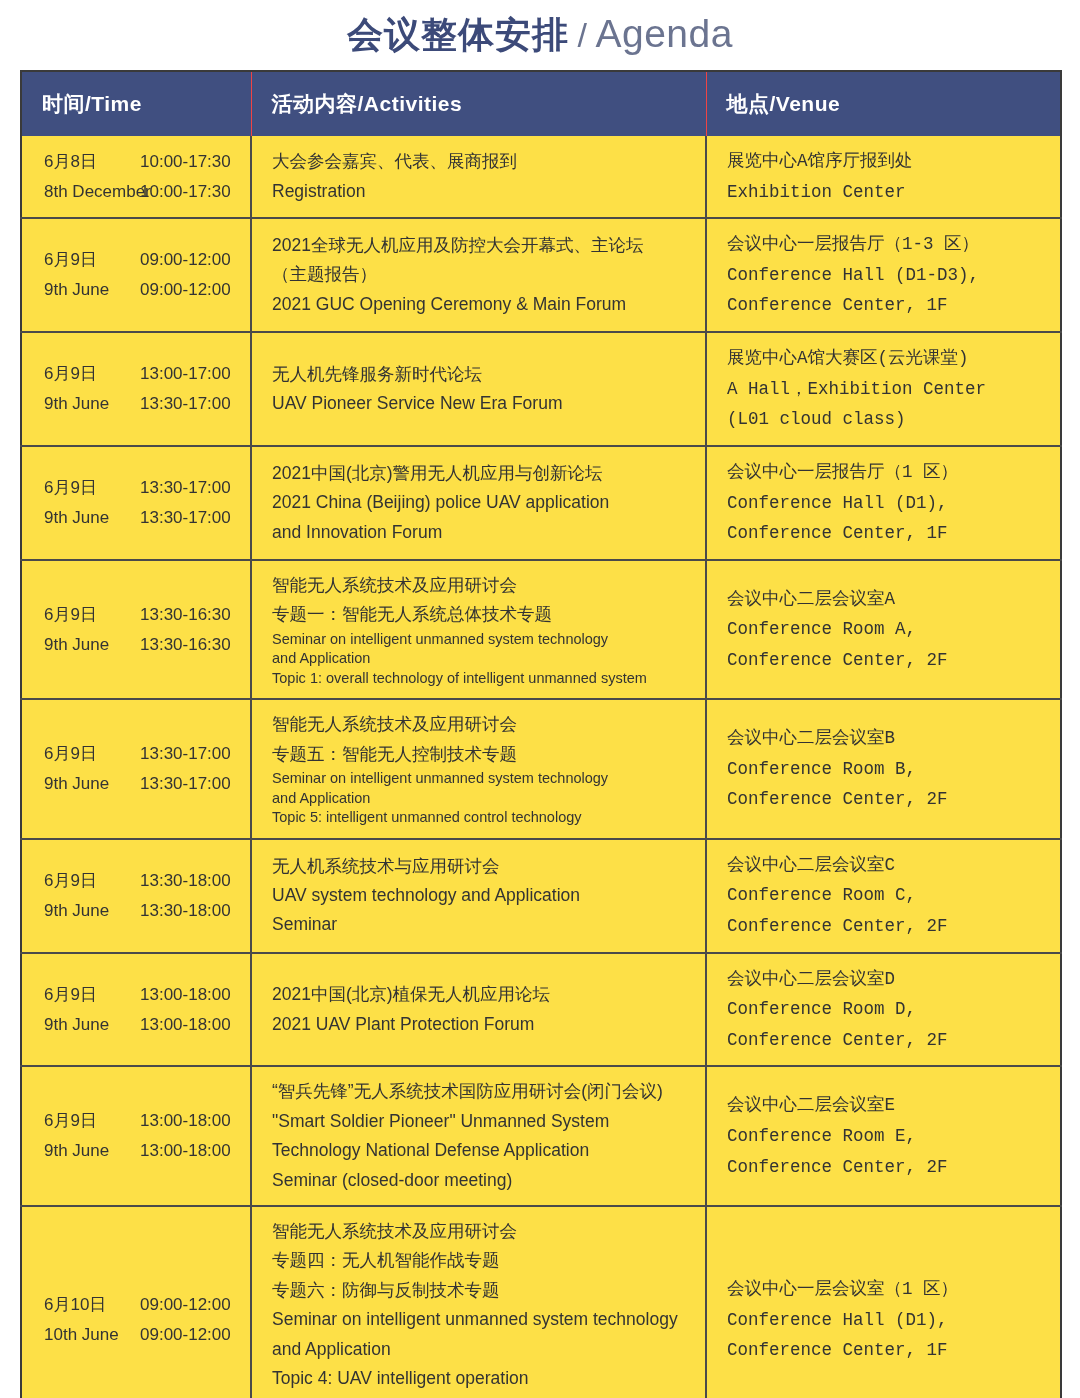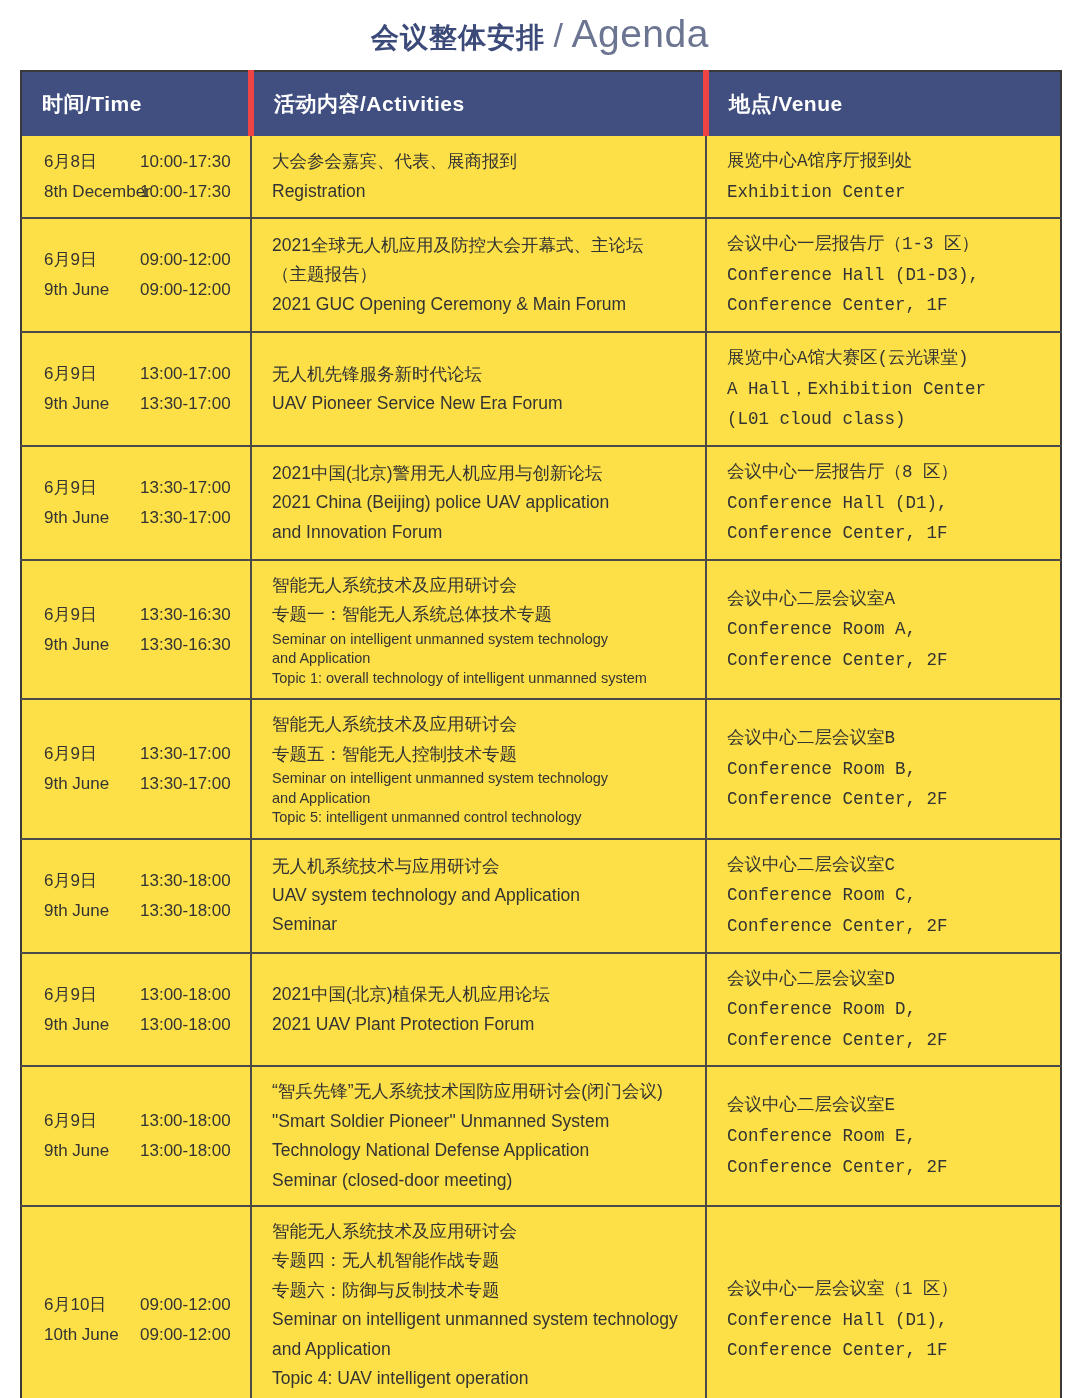--- a/index.html
+++ b/index.html
@@ -24,21 +24,21 @@
 
   
   .title-bar {
     text-align: center;
     padding-top: 13px;
     padding-bottom: 14px;
     line-height: 1.1;
     white-space: nowrap;
   }
   .title-cn {
-    font-size: 28px;
+    font-size: 36px;
     font-weight: bold;
     color: #3c4a79;
     letter-spacing: 1px;
   }
   .title-sep {
     font-size: 34px;
     font-weight: normal;
     color: #6b7490;
     padding: 0 4px;
   }
@@ -61,21 +61,21 @@
   .agenda-table col.c-act    { width: 455px; }
   .agenda-table col.c-venue  { width: 355px; }
 
   .agenda-table thead th {
     background: #404f80;
     color: #ffffff;
     font-size: 21px;
     font-weight: bold;
     text-align: left;
     padding: 18px 0 18px 20px;
-    border-right: 6px solid #ef4444;
+    border-right: 1px solid #ef4444;
     letter-spacing: 0.5px;
     vertical-align: middle;
   }
   .agenda-table thead th:last-child { border-right: none; }
 
   .agenda-table tbody td {
     border-top: 2px solid #4a4a4a;
     border-right: 2px solid #4a4a4a;
     vertical-align: middle;
     padding: 10px 0 10px 20px;
@@ -208,21 +208,21 @@
               <span class="time-date">9th June</span>
               <span class="time-range">13:30-17:00</span>
             </div>
           </td>
           <td class="act-cell">
             <div class="ln">2021中国(北京)警用无人机应用与创新论坛</div>
             <div class="ln">2021 China (Beijing) police UAV application</div>
             <div class="ln">and Innovation Forum</div>
           </td>
           <td class="venue-cell">
-            <div class="ln">会议中心一层报告厅（8 区）</div>
+            <div class="ln">会议中心一层报告厅（1 区）</div>
             <div class="ln">Conference Hall (D1),</div>
             <div class="ln">Conference Center, 1F</div>
           </td>
         </tr>
         <tr>
           <td class="time-cell">
             <div class="time-line">
               <span class="time-date">6月9日</span>
               <span class="time-range">13:30-16:30</span>
             </div>

